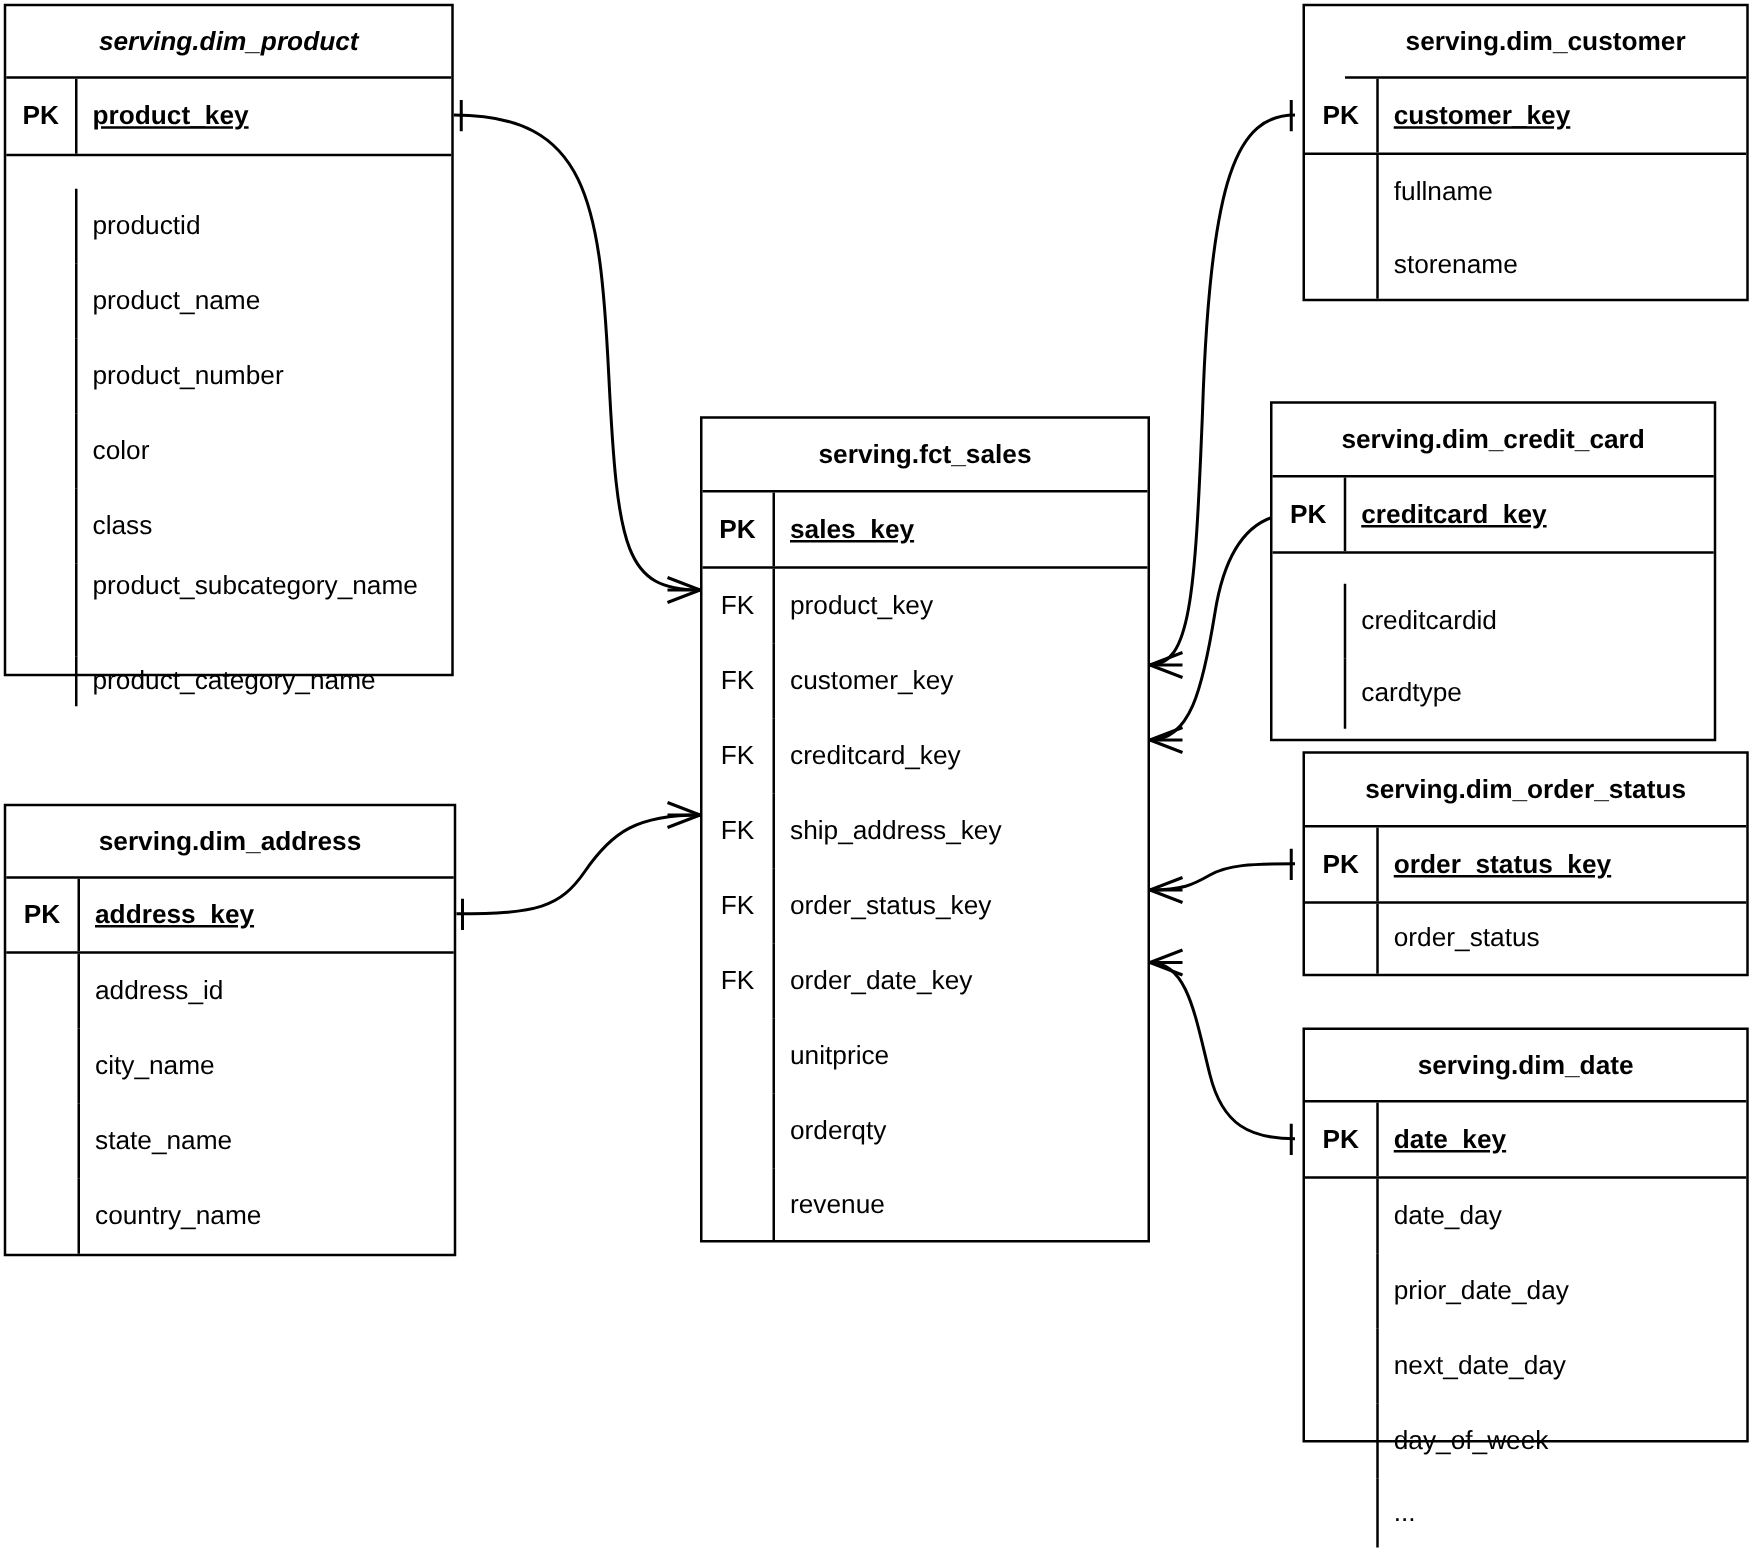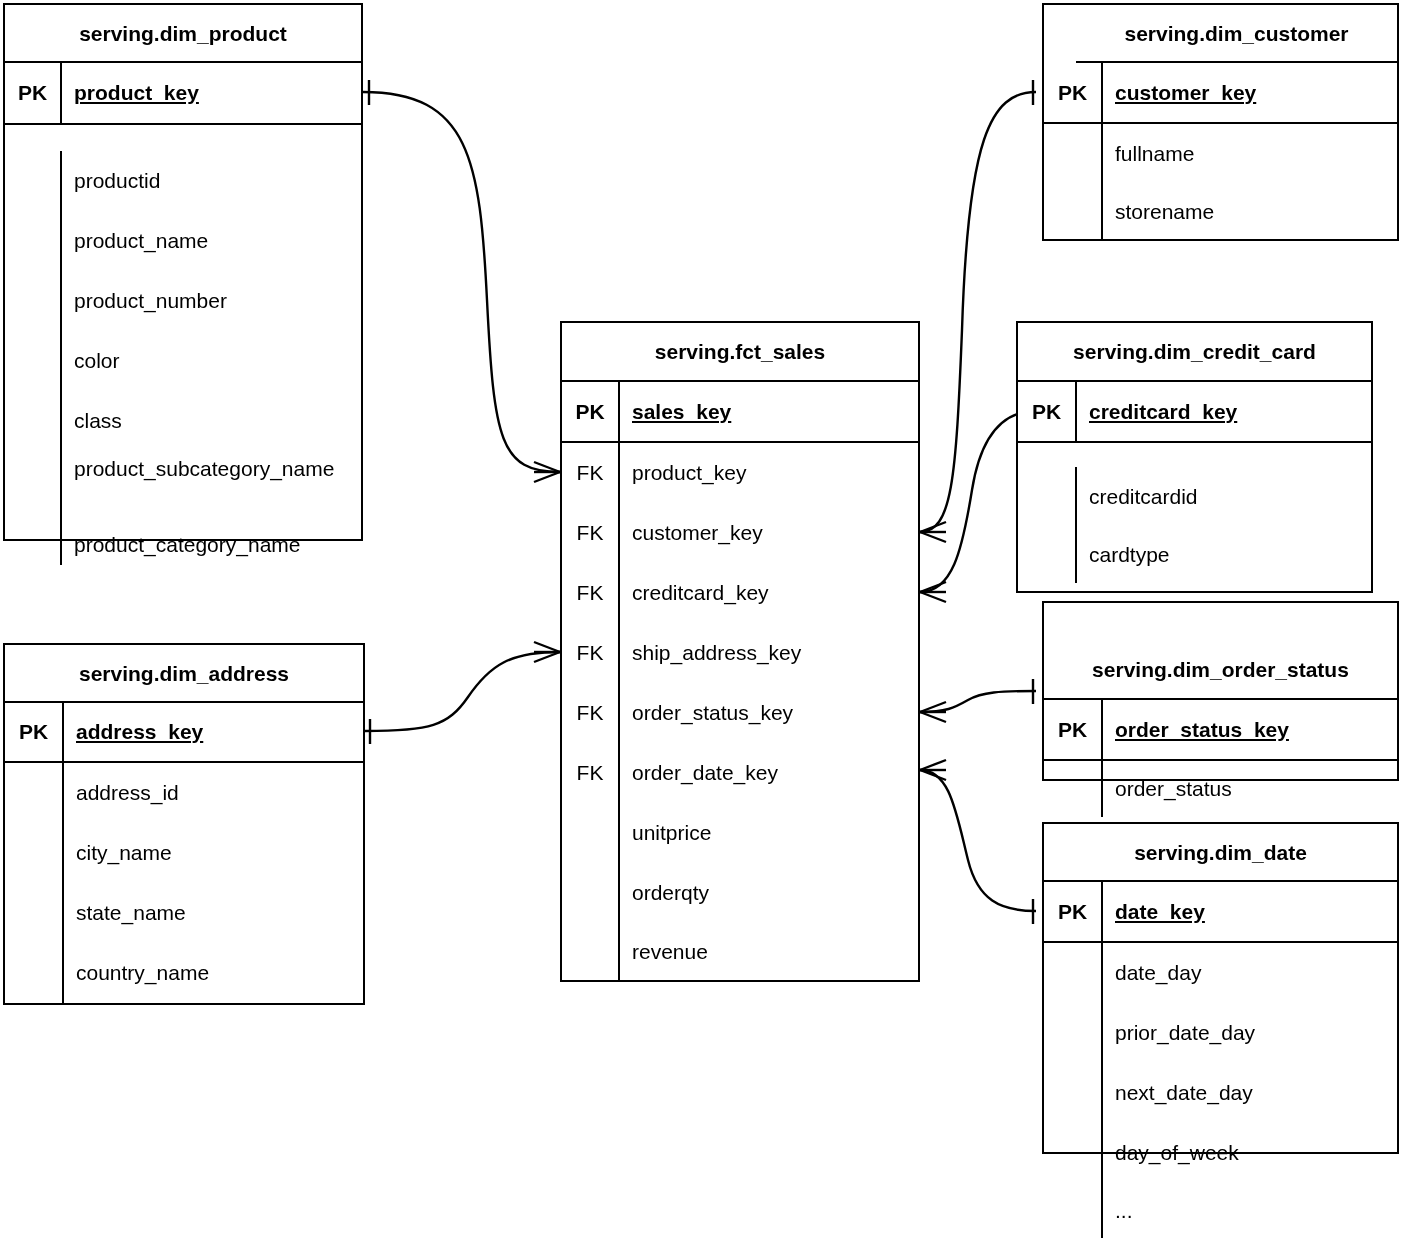--- a/index.html
+++ b/index.html
@@ -151,21 +151,21 @@
       <line x1="1033" y1="899" x2="1033" y2="924"></line>
       <g>
         <line x1="920" y1="770" x2="946" y2="760"></line>
         <line x1="920" y1="770" x2="946" y2="770"></line>
         <line x1="920" y1="770" x2="946" y2="780"></line>
       </g>
     </g>
   </svg>
 
   <div class="entity" style="left:3px; top:3px; width:360px; height:538px;">
-    <div class="ent-title" style="height:58px;">serving.dim_product</div>
+    <div class="ent-title" style="height:58px;font-style:italic;">serving.dim_product</div>
     <div class="ent-row pk-row" style="height:62px;">
       <div class="keycol bold" style="width:57px;">PK</div>
       <div class="fieldcol pk-field">product_key</div>
     </div>
     <div class="attr-body" style="height:414px;margin-top:26px;">
       <div class="ent-row" style="height:60px;">
         <div class="keycol" style="width:57px;"></div>
         <div class="fieldcol">productid</div>
       </div>
       <div class="ent-row" style="height:60px;">
@@ -214,21 +214,21 @@
         <div class="keycol" style="width:59px;"></div>
         <div class="fieldcol">state_name</div>
       </div>
       <div class="ent-row" style="height:60px;">
         <div class="keycol" style="width:59px;"></div>
         <div class="fieldcol">country_name</div>
       </div>
     </div>
   </div>
 
-  <div class="entity" style="left:560px; top:321px; width:360px; height:661px;">
+  <div class="entity" style="left:560px; top:333px; width:360px; height:661px;">
     <div class="ent-title" style="height:59px;">serving.fct_sales</div>
     <div class="ent-row pk-row" style="height:61px;">
       <div class="keycol bold" style="width:58px;">PK</div>
       <div class="fieldcol pk-field">sales_key</div>
     </div>
     <div class="attr-body" style="height:537px;">
       <div class="ent-row" style="height:60px;">
         <div class="keycol" style="width:58px;">FK</div>
         <div class="fieldcol">product_key</div>
       </div>
@@ -297,21 +297,21 @@
         <div class="fieldcol">creditcardid</div>
       </div>
       <div class="ent-row" style="height:56px;">
         <div class="keycol" style="width:59px;"></div>
         <div class="fieldcol">cardtype</div>
       </div>
     </div>
   </div>
 
   <div class="entity" style="left:1042px; top:601px; width:357px; height:180px;">
-    <div class="ent-title" style="height:59px;margin-top:38px;">serving.dim_order_status</div>
+    <div class="ent-title" style="height:59px;">serving.dim_order_status</div>
     <div class="ent-row pk-row" style="height:61px;">
       <div class="keycol bold" style="width:59px;">PK</div>
       <div class="fieldcol pk-field">order_status_key</div>
     </div>
     <div class="attr-body" style="height:56px;">
       <div class="ent-row" style="height:56px;">
         <div class="keycol" style="width:59px;"></div>
         <div class="fieldcol">order_status</div>
       </div>
     </div>

